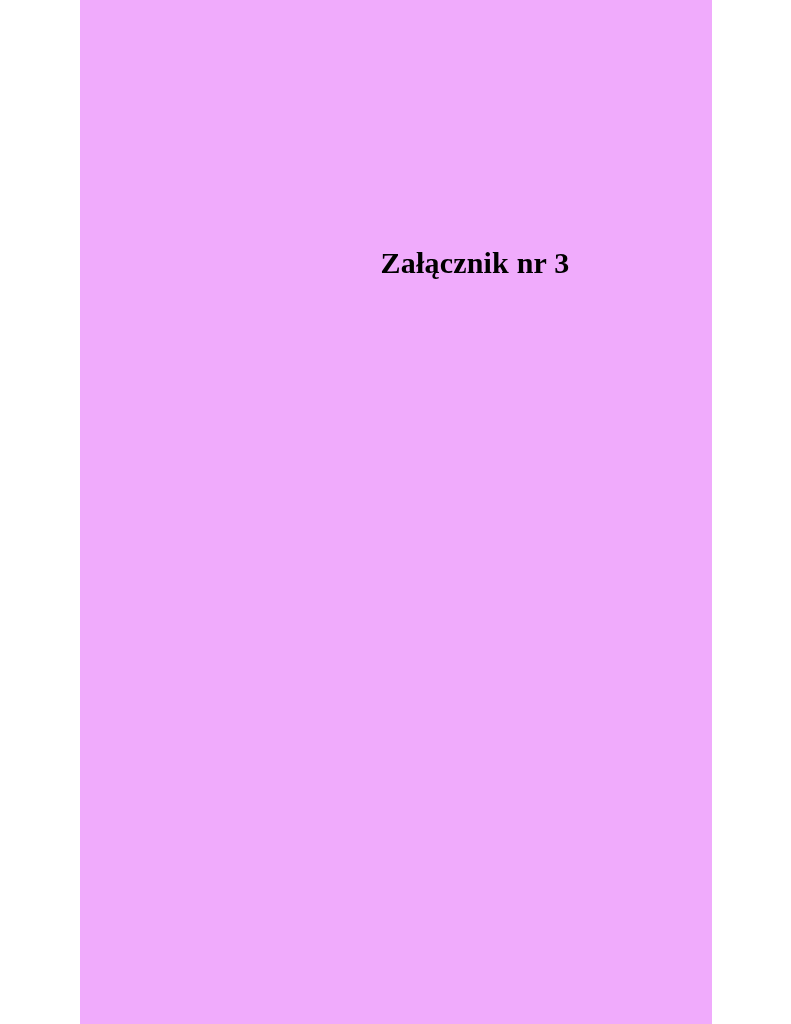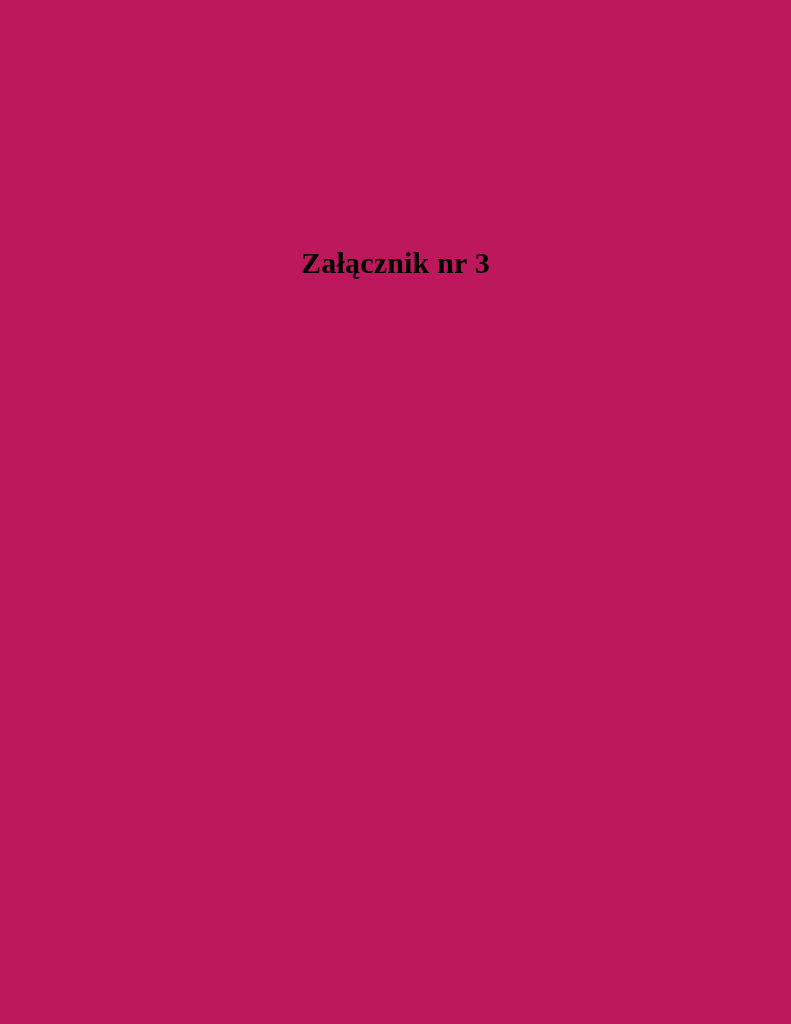--- a/index.html
+++ b/index.html
@@ -2,24 +2,24 @@
 <html lang="pl"><head>
 <meta charset="utf-8">
 <style>
   html, body {
     margin: 0;
     padding: 0;
     background: #ffffff;
   }
   .page {
     position: relative;
-    width: 791px;
+    width: 632px;
     height: 1024px;
     margin: 0 auto;
-    background: #be185d;
+    background: #f0abfc;
     overflow: hidden;
   }
   .doc-body {
     position: absolute;
     left: 0;
     top: 0;
     width: 791px;
     padding-top: 248px;
     box-sizing: border-box;
   }

